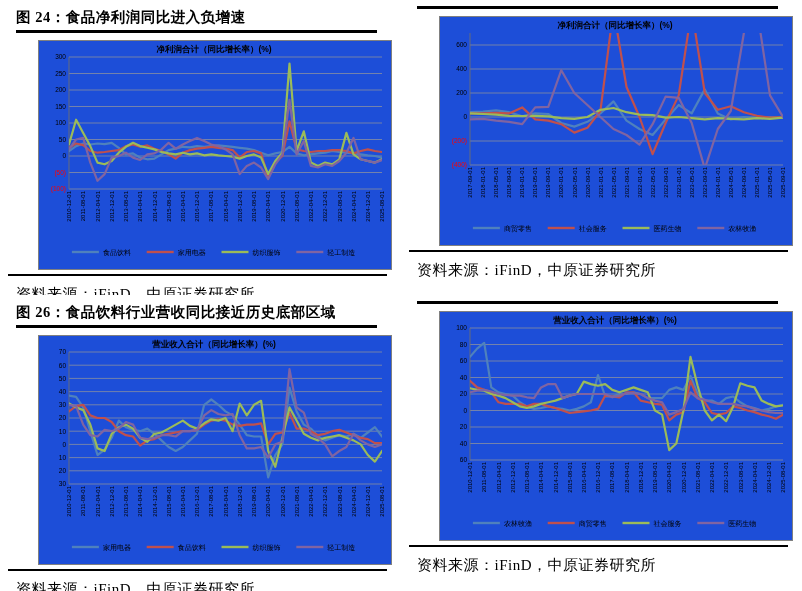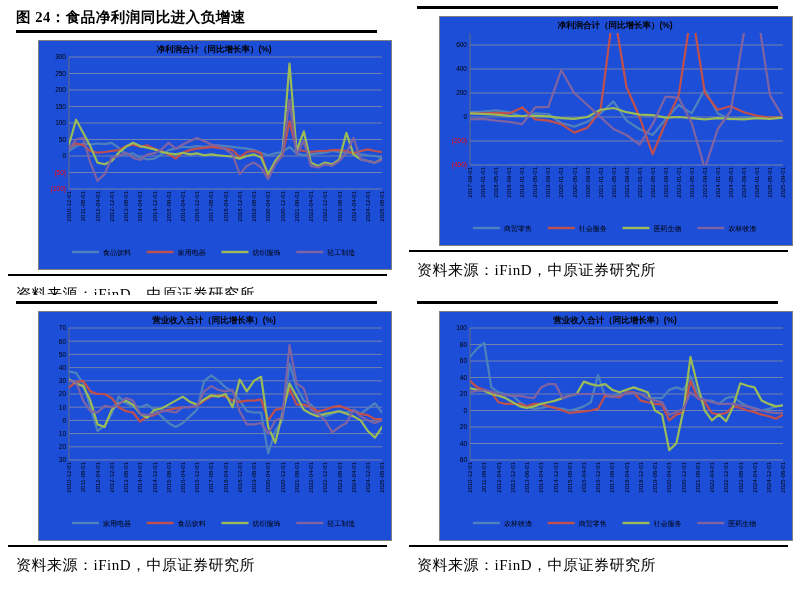--- a/index.html
+++ b/index.html
@@ -185,20 +185,21 @@
                 <text x="288.3" y="213.5" font-size="7" fill="#000">农林牧渔</text>
               </g>
             </g>
           </svg></div>
     </div>
     <div class="source-rule"></div>
     <div class="fig-source">资料来源：iFinD，中原证券研究所</div>
   </div>
 
   <div class="cell">
+    <div class="fig-heading">图 26：食品饮料行业营收同比接近历史底部区域</div>
     <div class="heading-rule"></div>
     <div class="chart-box">
       <div class="chart-mount"><svg width="350" height="226" viewBox="0 0 350 226">
             <clipPath id="clip2">
               <rect x="30" y="16" width="313" height="132"></rect>
             </clipPath>
             <text x="175" y="11" text-anchor="middle" font-size="8.5" font-weight="bold" fill="#000">营业收入合计（同比增长率）(%)</text>
             <g>
               <line x1="30" y1="16" x2="343" y2="16" stroke="#9a9a9a" stroke-width="0.7"></line>
               <line x1="30" y1="29.200000000000003" x2="343" y2="29.200000000000003" stroke="#9a9a9a" stroke-width="0.7"></line>

